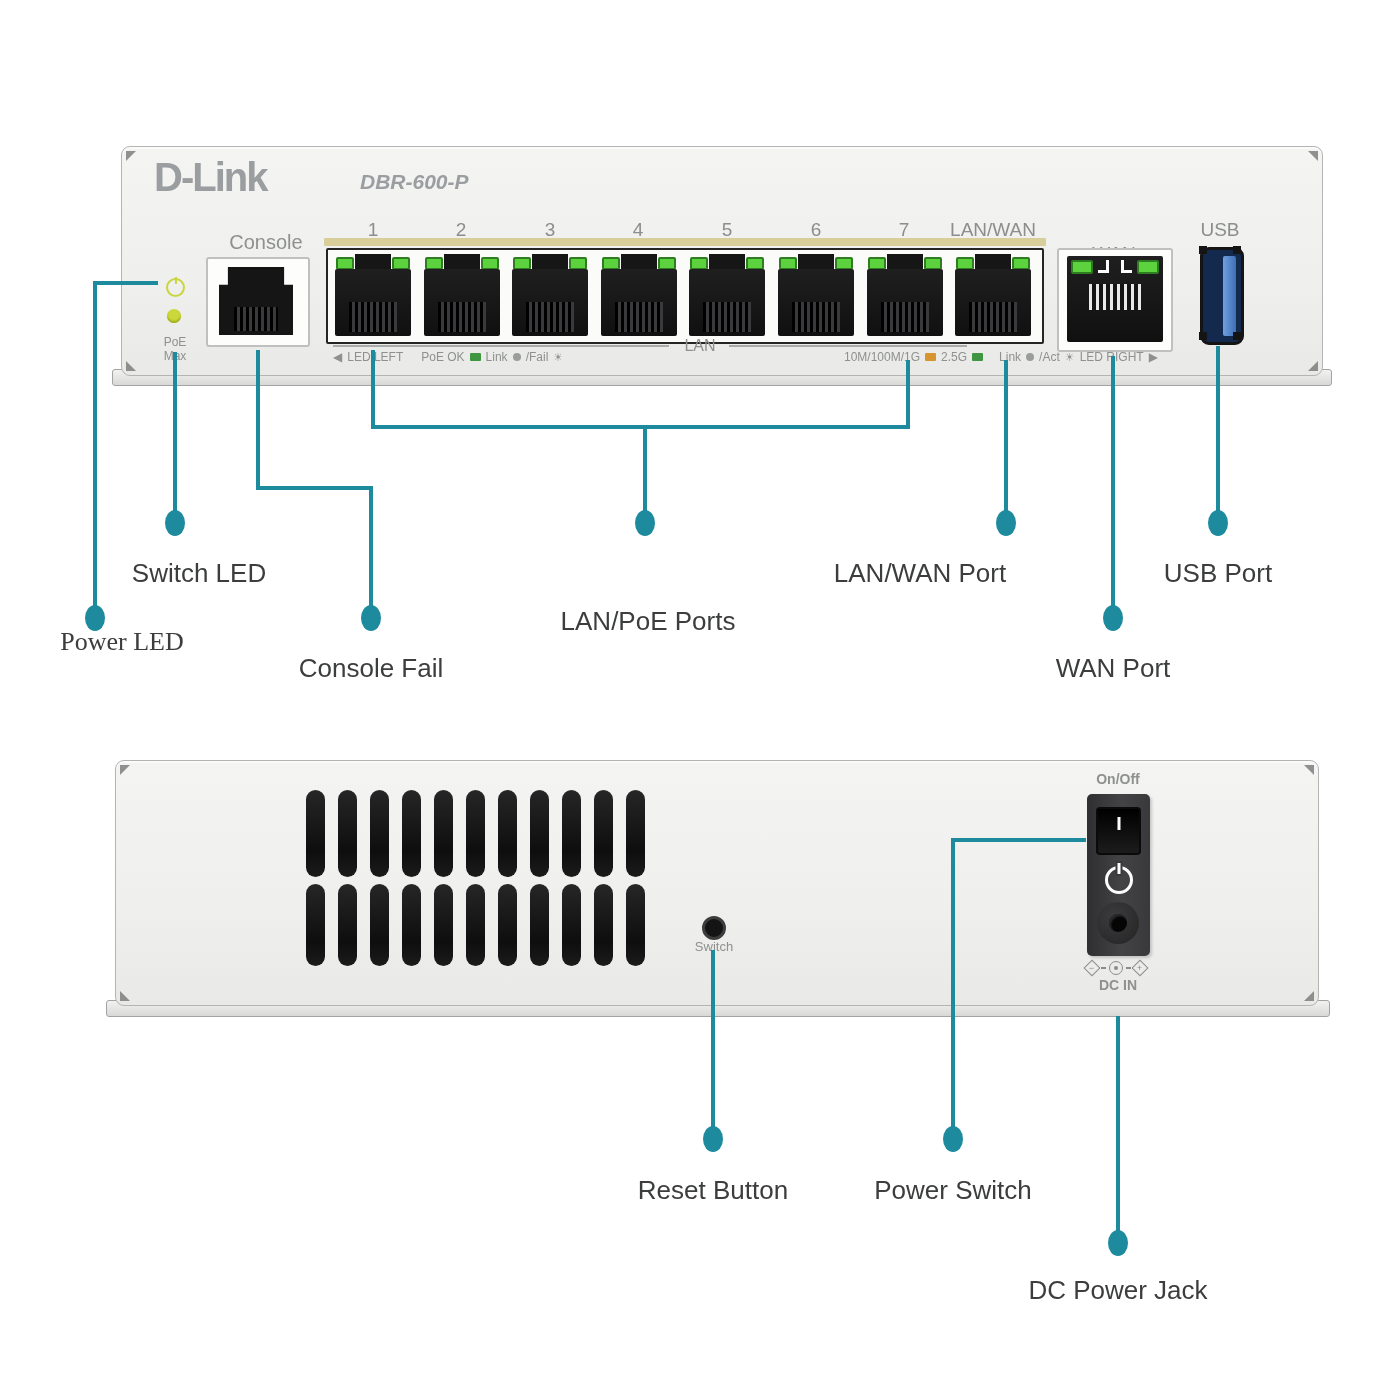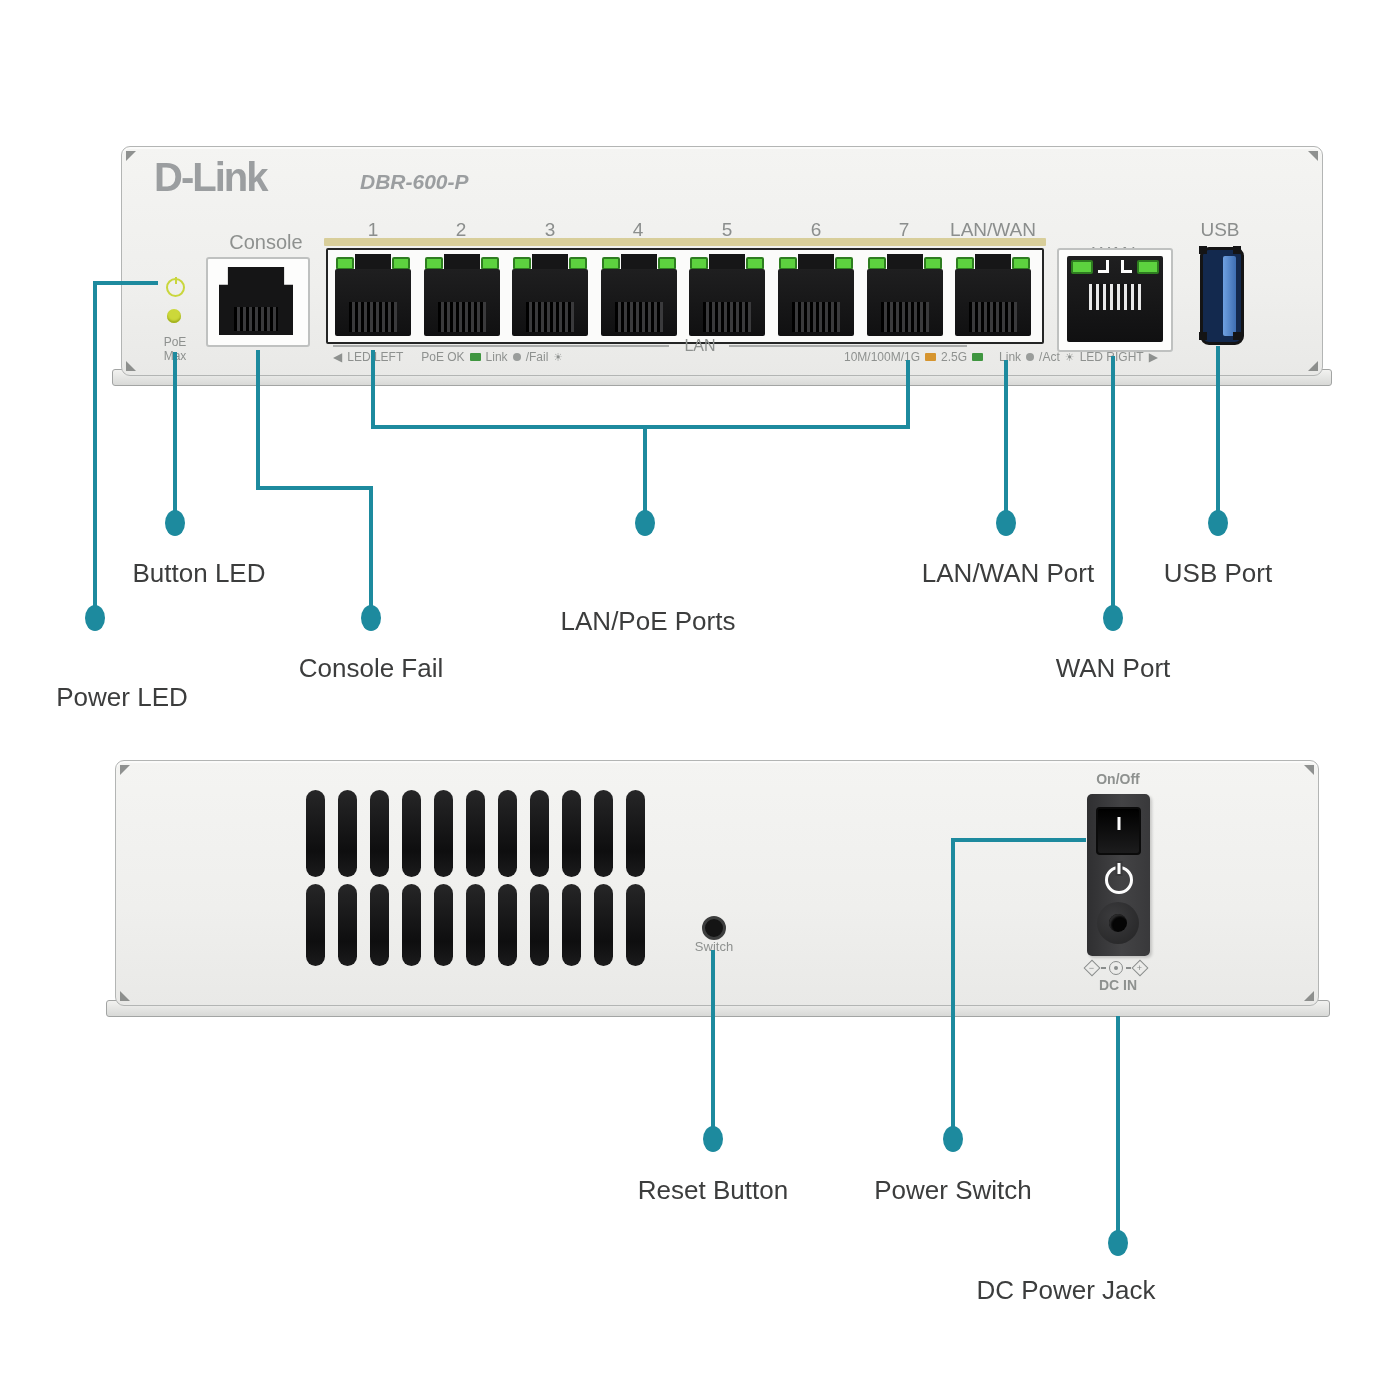--- a/index.html
+++ b/index.html
@@ -231,42 +231,42 @@
     </div>
     <div class="usbcorner" style="left:1077px;top:99px;"></div>
     <div class="usbcorner" style="left:1111px;top:99px;"></div>
     <div class="usbcorner" style="left:1077px;top:185px;"></div>
     <div class="usbcorner" style="left:1111px;top:185px;"></div>
   </div>
 
   <div class="tl-line" style="left:93px;top:281px;width:65px;height:4px;"></div>
   <div class="tl-line" style="left:93px;top:281px;width:4px;height:337px;"></div>
   <div class="tl-dot" style="left:95px;top:618px;"></div>
-  <div class="callout-label" style="left:122px;top:682px;">Power LED</div>
+  <div class="callout-label" style="left:122px;top:627px;font-family:Liberation Serif, serif;">Power LED</div>
 
   <div class="tl-line" style="left:173px;top:352px;width:4px;height:171px;"></div>
   <div class="tl-dot" style="left:175px;top:523px;"></div>
-  <div class="callout-label" style="left:199px;top:558px;">Button LED</div>
+  <div class="callout-label" style="left:199px;top:558px;">Switch LED</div>
 
   <div class="tl-line" style="left:256px;top:350px;width:4px;height:140px;"></div>
   <div class="tl-line" style="left:256px;top:486px;width:117px;height:4px;"></div>
   <div class="tl-line" style="left:369px;top:486px;width:4px;height:132px;"></div>
   <div class="tl-dot" style="left:371px;top:618px;"></div>
   <div class="callout-label" style="left:371px;top:653px;">Console Fail</div>
 
   <div class="tl-line" style="left:371px;top:350px;width:4px;height:79px;"></div>
   <div class="tl-line" style="left:906px;top:360px;width:4px;height:69px;"></div>
   <div class="tl-line" style="left:371px;top:425px;width:539px;height:4px;"></div>
   <div class="tl-line" style="left:643px;top:425px;width:4px;height:98px;"></div>
   <div class="tl-dot" style="left:645px;top:523px;"></div>
   <div class="callout-label" style="left:648px;top:558px;margin-top:48px;">LAN/PoE Ports</div>
 
   <div class="tl-line" style="left:1004px;top:360px;width:4px;height:163px;"></div>
   <div class="tl-dot" style="left:1006px;top:523px;"></div>
-  <div class="callout-label" style="left:1008px;top:558px;">LAN/WAN Port</div>
+  <div class="callout-label" style="left:920px;top:558px;">LAN/WAN Port</div>
 
   <div class="tl-line" style="left:1216px;top:346px;width:4px;height:177px;"></div>
   <div class="tl-dot" style="left:1218px;top:523px;"></div>
   <div class="callout-label" style="left:1218px;top:558px;">USB Port</div>
 
   <div class="tl-line" style="left:1111px;top:356px;width:4px;height:262px;"></div>
   <div class="tl-dot" style="left:1113px;top:618px;"></div>
   <div class="callout-label" style="left:1113px;top:653px;">WAN Port</div>
 
   <div class="base" style="left:106px;top:1000px;width:1222px;height:15px;"></div>
@@ -331,15 +331,15 @@
   <div class="tl-dot" style="left:713px;top:1139px;"></div>
   <div class="callout-label" style="left:713px;top:1175px;">Reset Button</div>
 
   <div class="tl-line" style="left:951px;top:838px;width:135px;height:4px;"></div>
   <div class="tl-line" style="left:951px;top:838px;width:4px;height:301px;"></div>
   <div class="tl-dot" style="left:953px;top:1139px;"></div>
   <div class="callout-label" style="left:953px;top:1175px;">Power Switch</div>
 
   <div class="tl-line" style="left:1116px;top:1016px;width:4px;height:227px;"></div>
   <div class="tl-dot" style="left:1118px;top:1243px;"></div>
-  <div class="callout-label" style="left:1066px;top:1275px;">DC Power Jack</div>
+  <div class="callout-label" style="left:1118px;top:1275px;">DC Power Jack</div>
 
 </div>
 
 </body></html>

